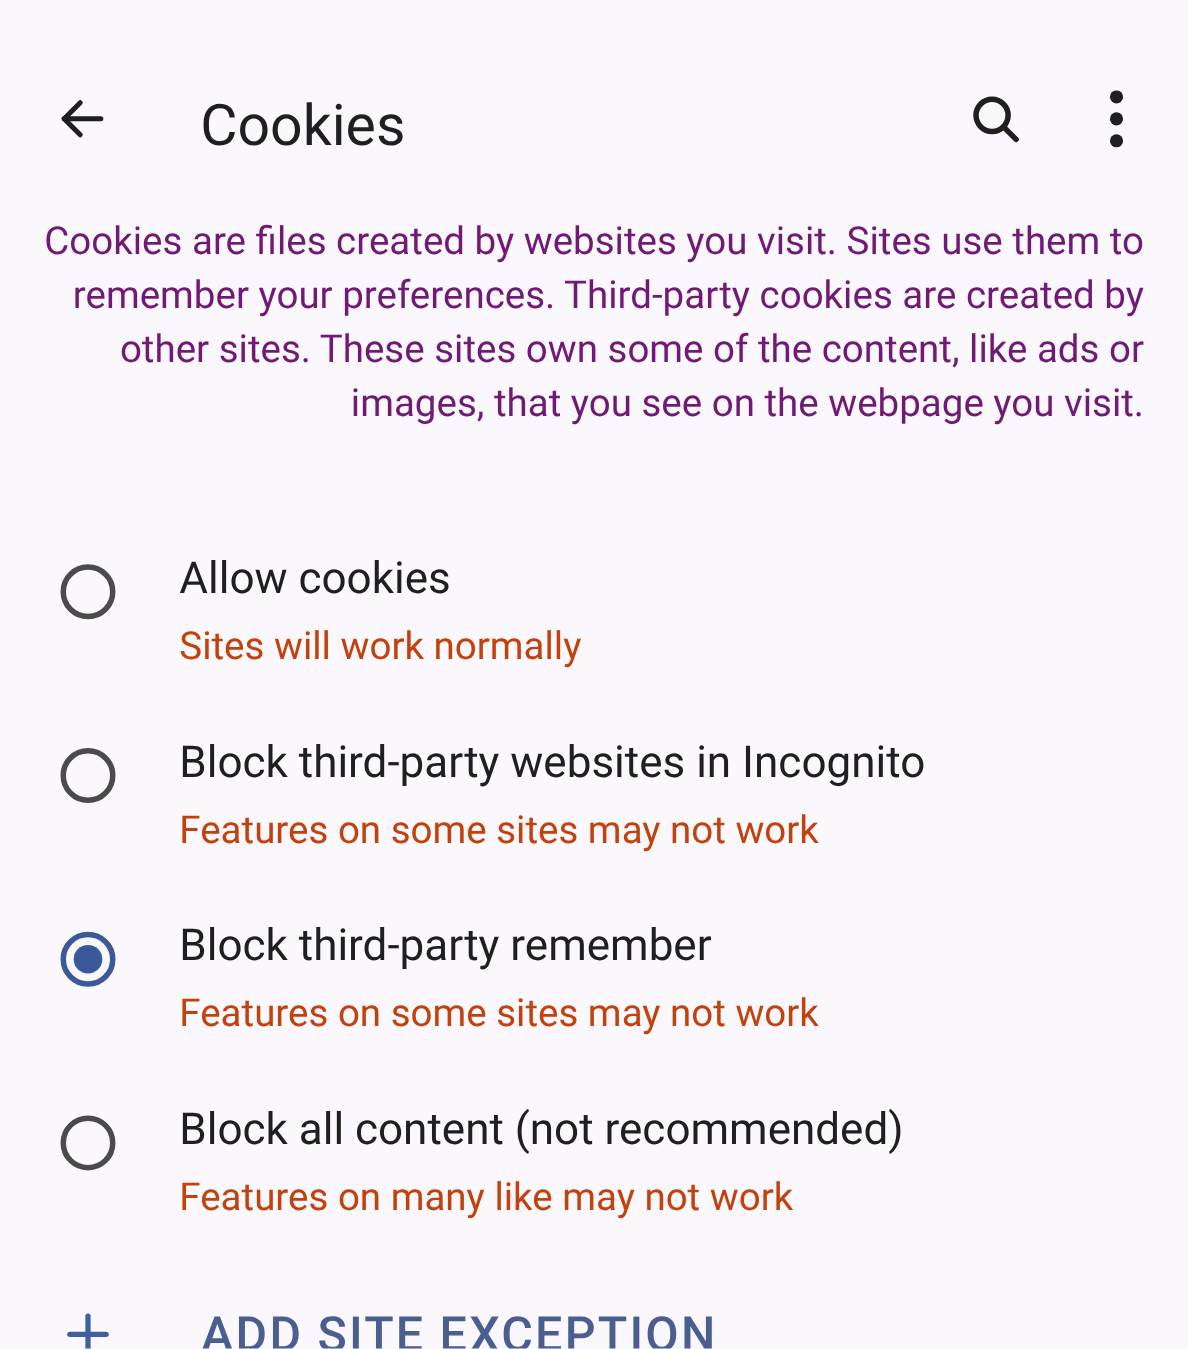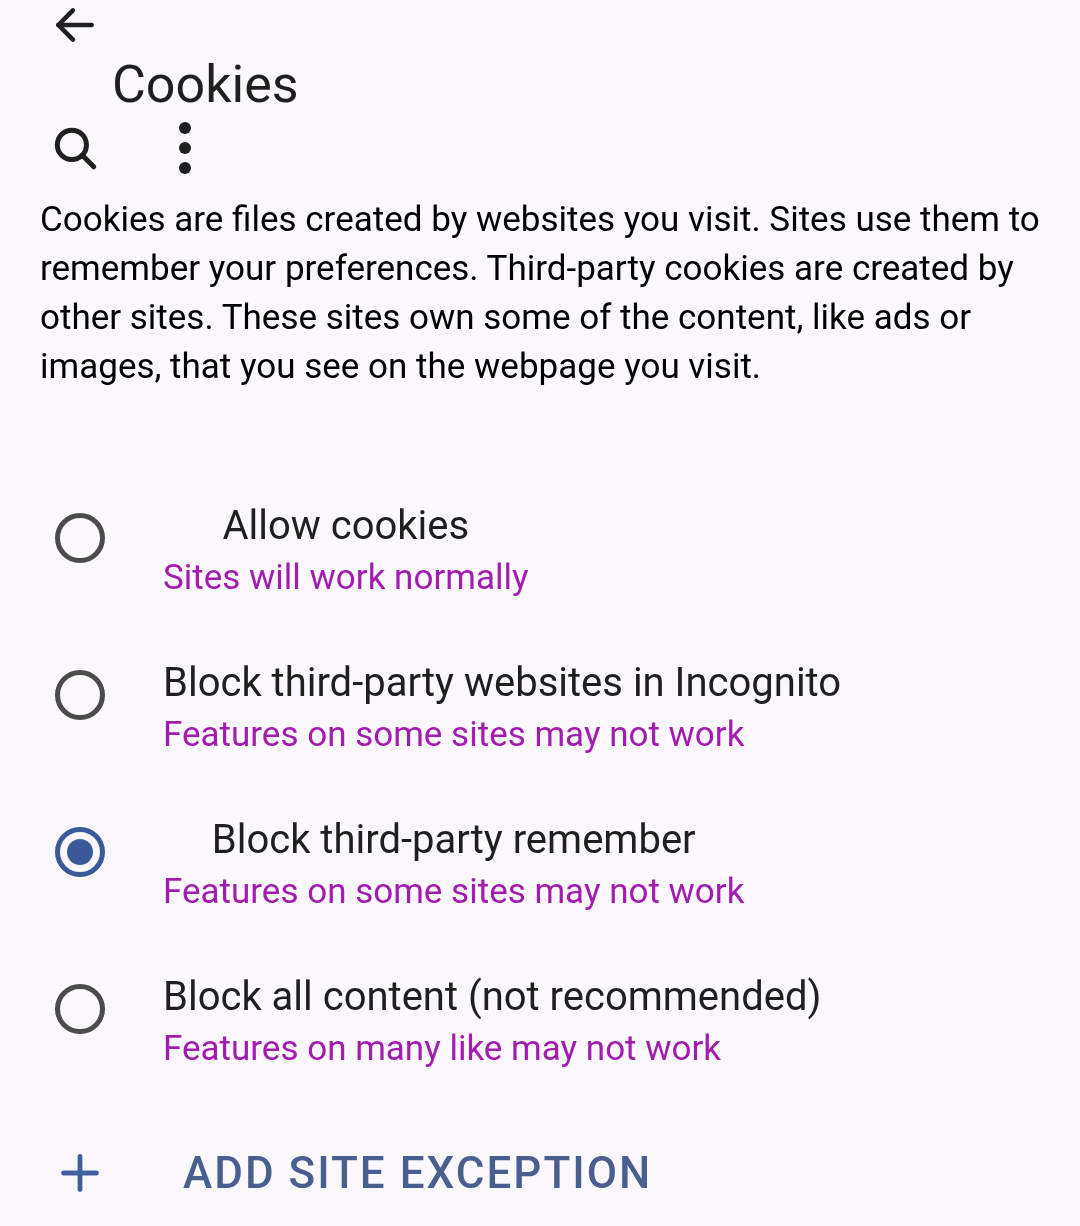--- a/index.html
+++ b/index.html
@@ -4,24 +4,23 @@
 <style>
   * { box-sizing: border-box; margin: 0; padding: 0; }
   html, body { width: 1080px; height: 1226px; }
   body {
     font-family: Roboto, "Helvetica Neue", Arial, sans-serif;
     background: #faf8fc;
     color: #1f1f1f;
   }
   .header {
     display: flex;
-    align-items: flex-start;
+    align-items: flex-end;
     height: 145px;
     padding: 0 30px 0 40px;
-    flex-direction: column;
   }
   .back-btn {
     width: 70px; height: 70px;
     display: flex; align-items: center; justify-content: center;
     cursor: pointer;
   }
   .back-btn svg { width: 50px; height: 50px; }
   .title {
     font-size: 52px;
     font-weight: 400;
@@ -34,21 +33,22 @@
     width: 70px; height: 70px;
     display: flex; align-items: center; justify-content: center;
     cursor: pointer;
   }
   .icon-btn svg { width: 50px; height: 50px; }
   .overflow svg { width: 12px; height: 52px; }
   .description {
     padding: 50px 40px 30px 40px;
     font-size: 35px;
     line-height: 1.4;
-    color: #000000;
+    color: #701a75;
+    text-align: right;
   }
   .options { padding-top: 50px; }
   .option-row {
     display: flex;
     align-items: flex-start;
     padding: 30px 40px 30px 55px;
     cursor: pointer;
   }
   .radio {
     width: 50px; height: 50px;
@@ -62,22 +62,22 @@
   .radio.selected::after {
     content: "";
     position: absolute;
     top: 50%; left: 50%;
     width: 26px; height: 26px;
     background: #3b5998;
     border-radius: 50%;
     transform: translate(-50%, -50%);
   }
   .option-text { margin-left: 58px; }
-  .opt-title { font-size: 40px; color: #1f1f1f; line-height: 1.25; text-align: center; }
-  .opt-sub { font-size: 35px; color: #a21caf; margin-top: 6px; }
+  .opt-title { font-size: 40px; color: #1f1f1f; line-height: 1.25; }
+  .opt-sub { font-size: 35px; color: #c2410c; margin-top: 16px; }
   .add-row {
     display: flex;
     align-items: center;
     padding: 48px 40px 48px 55px;
     cursor: pointer;
   }
   .plus {
     width: 50px; height: 50px;
     display: flex; align-items: center; justify-content: center;
     color: #3f5f9f;

